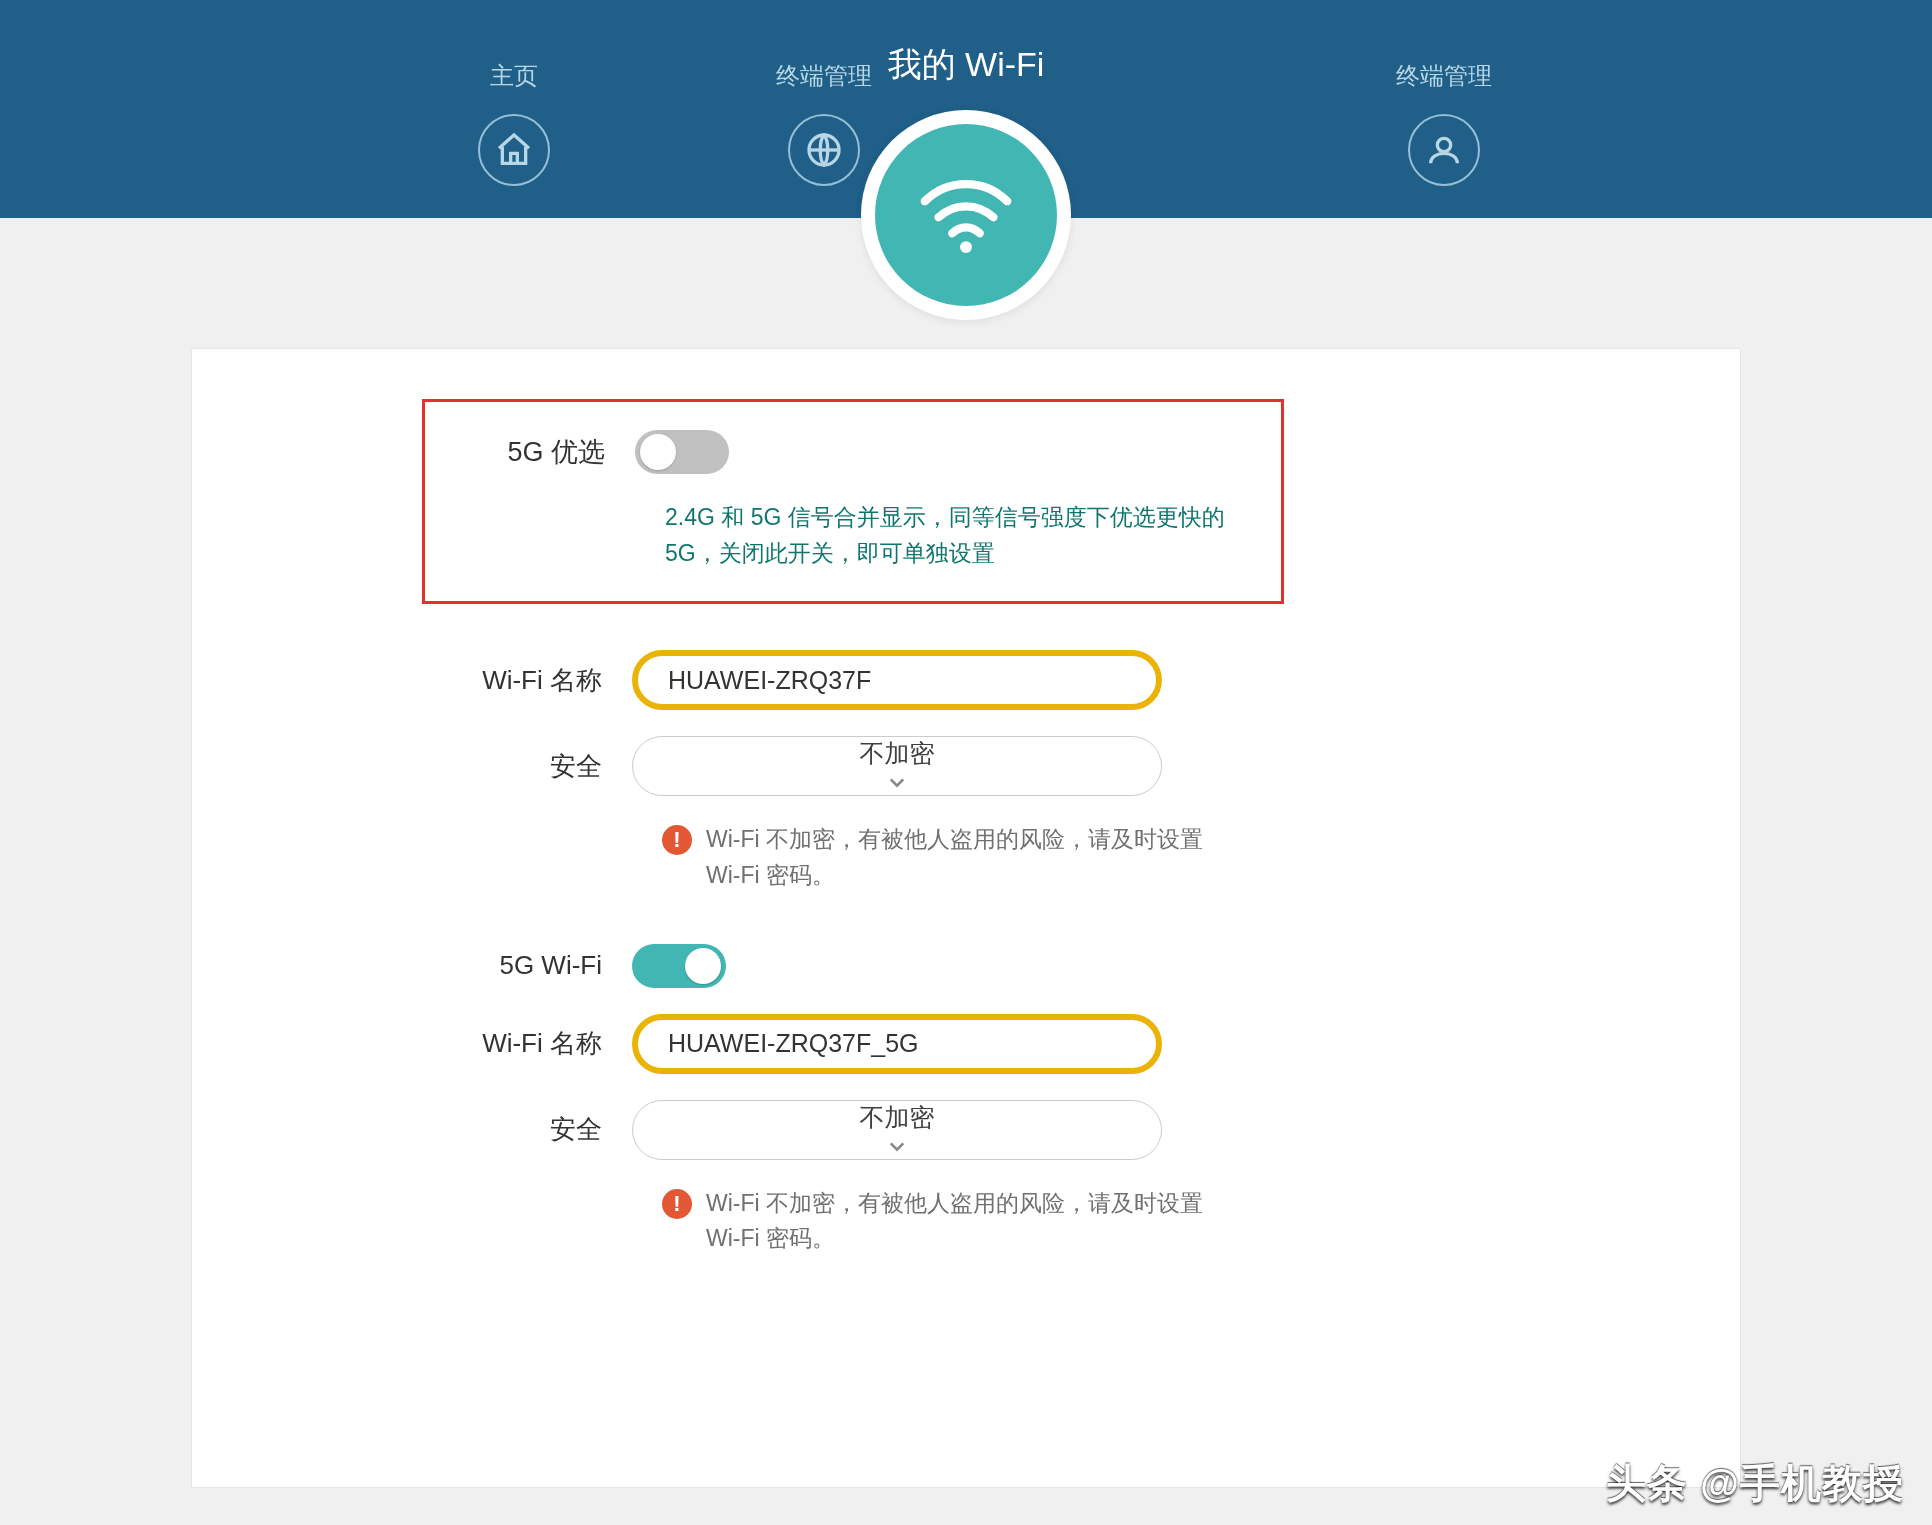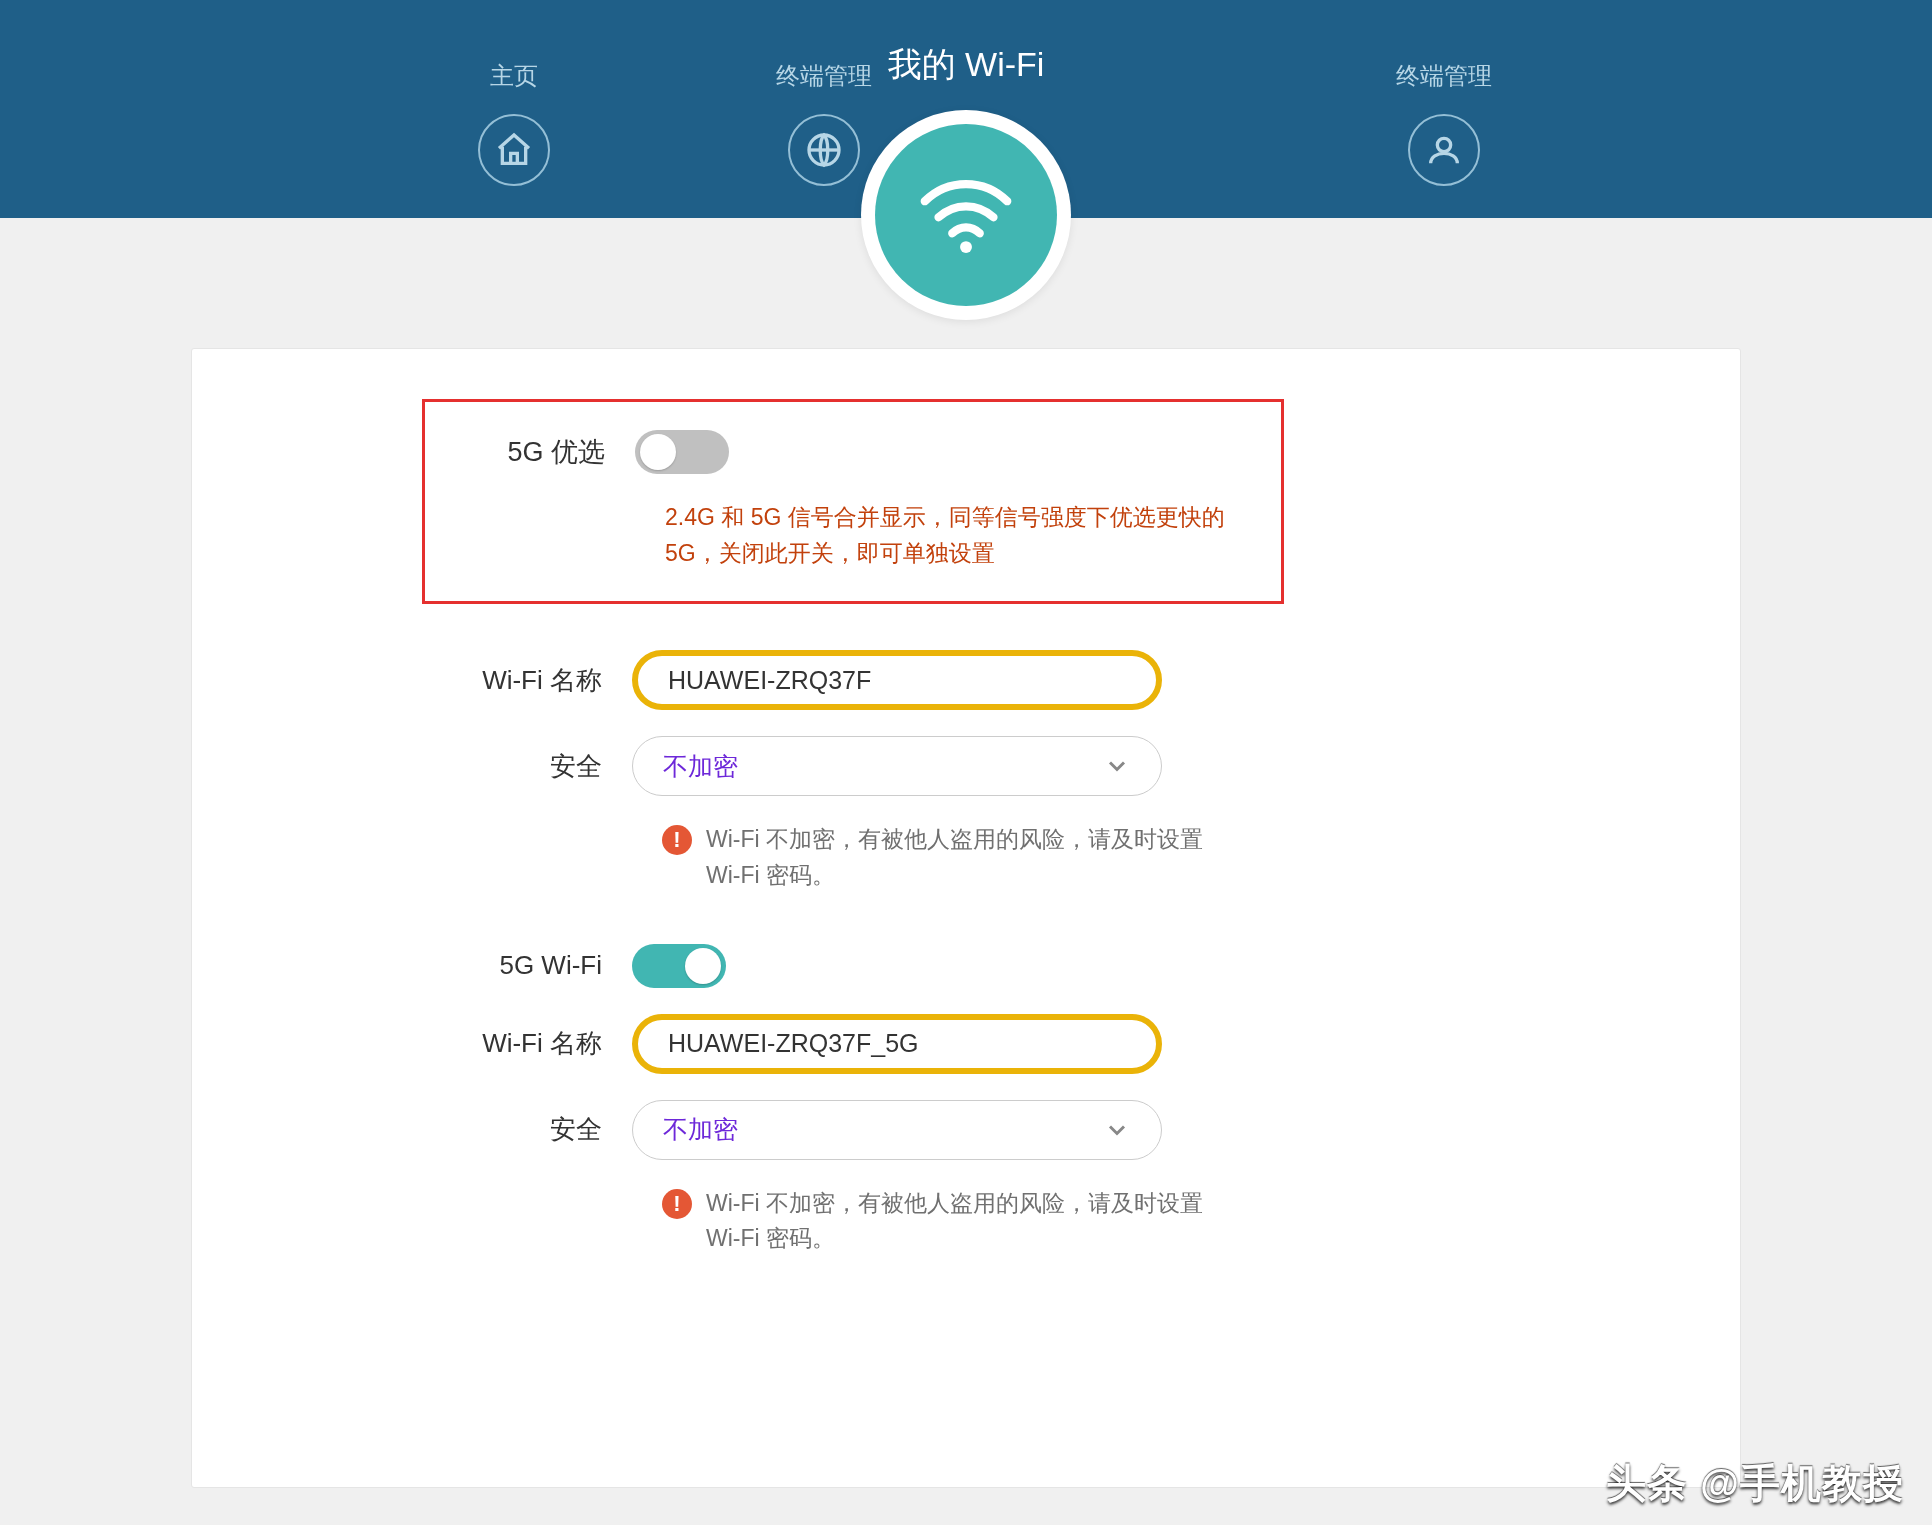--- a/index.html
+++ b/index.html
@@ -94,21 +94,21 @@
     text-align: right;
     padding-right: 30px;
     font-size: 26px;
     color: #333;
   }
   .highlight-box .row .field-label {
     width: 170px;
     font-size: 27px;
   }
   .desc {
-    color: #c2410c;
+    color: #0f766e;
     font-size: 23px;
     line-height: 1.55;
     margin-left: 200px;
     max-width: 720px;
   }
   .highlight-box .desc { margin-left: 200px; max-width: 700px;}
   .toggle {
     width: 94px; height: 44px;
     border-radius: 22px;
     position: relative;
@@ -134,24 +134,25 @@
     font-size: 25px;
     color: #333;
     outline: none;
   }
   .select-wrap {
     width: 530px; height: 60px;
     border: 1px solid #ccc;
     border-radius: 30px;
     padding: 0 30px;
     font-size: 25px;
-    color: #6d28d9;
+    color: #404040;
     display: flex; align-items: center; justify-content: space-between;
     cursor: pointer;
     background: #fff;
+    flex-direction: column;
   }
   .select-wrap svg { width: 28px; height: 28px; stroke: #888; fill: none; stroke-width: 2.5; }
   .warning-row {
     display: flex;
     align-items: flex-start;
     margin-left: 390px;
     margin-top: 18px;
     margin-bottom: 50px;
     max-width: 560px;
   }

